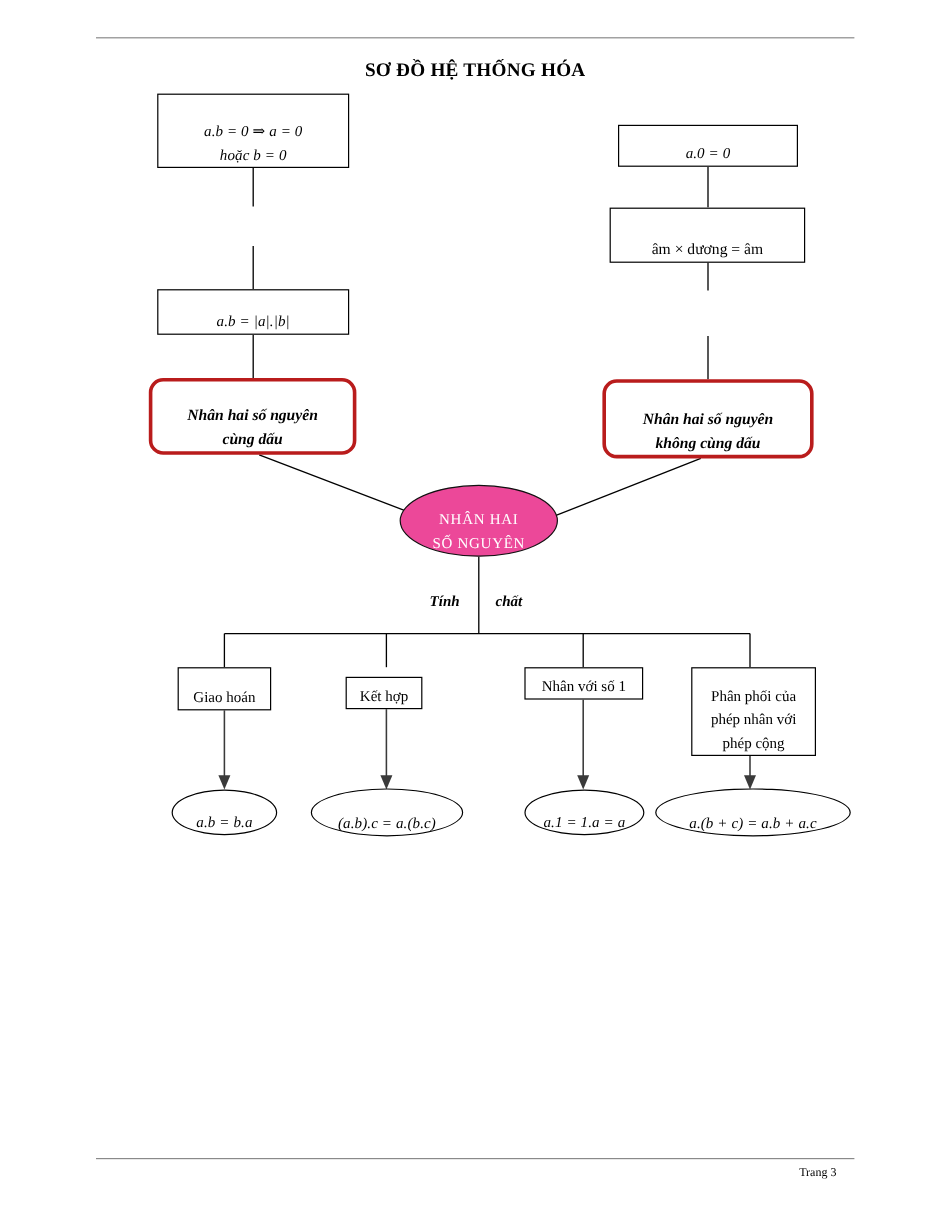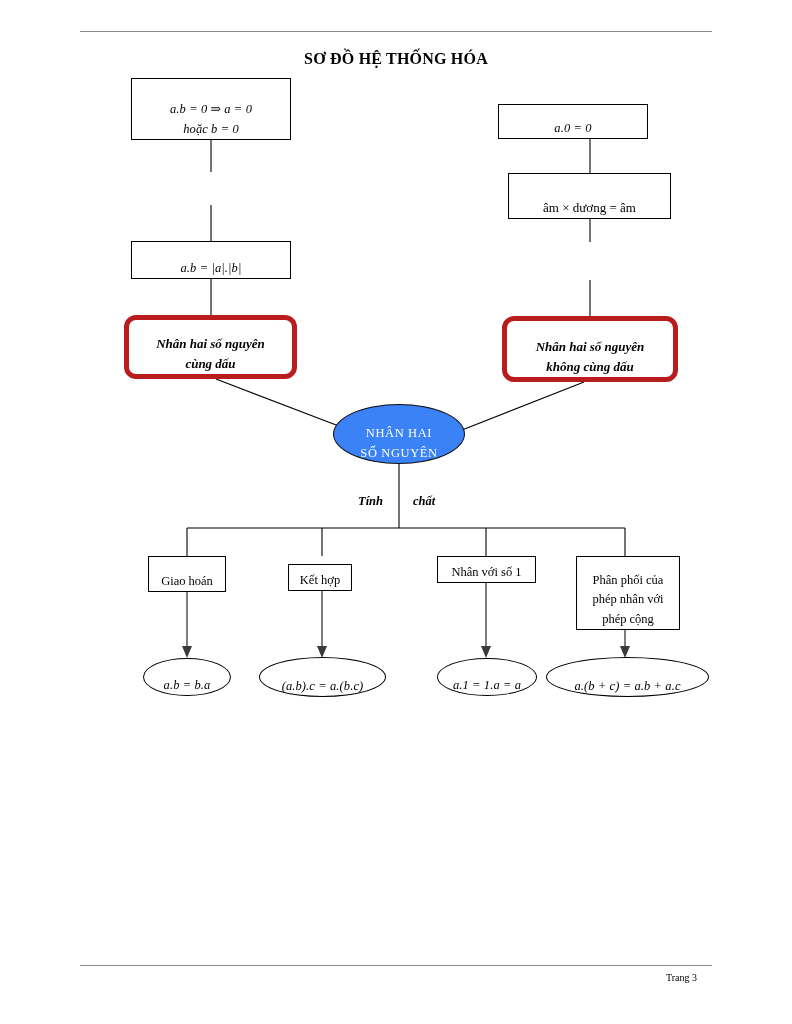--- a/index.html
+++ b/index.html
@@ -68,35 +68,35 @@
     justify-content: flex-end;
     text-align: center;
     background: #ffffff;
   }
 
   .node.rect {
     border: 1px solid #000000;
   }
 
   .node.round {
-    border: 5px solid #b91c1c;
+    border: 3px solid #b91c1c;
     border-radius: 12px;
     font-style: italic;
     font-weight: bold;
   }
 
   .node.ellipse {
     border: 1px solid #000000;
     border-radius: 50%;
   }
 
   .node.ellipse-dark {
     border: 1px solid #111111;
     border-radius: 50%;
-    background: #3b82f6;
+    background: #ec4899;
     color: #ffffff;
   }
 
   .line {
     line-height: 1.55;
     white-space: nowrap;
   }
 
   .math {
     font-style: italic;
@@ -171,21 +171,21 @@
 
   <div class="node rect" style="left:131px; top:241px; width:160px; height:38px;">
     <div class="line math">a.b = |a|.|b|</div>
   </div>
 
   <div class="node round" style="left:124px; top:315px; width:173px; height:64px;">
     <div class="line txt">Nhân hai số nguyên</div>
     <div class="line txt">cùng dấu</div>
   </div>
 
-  <div class="node rect" style="left:498px; top:104px; width:150px; height:35px;">
+  <div class="node rect" style="left:515px; top:104px; width:150px; height:35px;">
     <div class="line math">a.0 = 0</div>
   </div>
 
   <div class="node rect" style="left:508px; top:173px; width:163px; height:46px;">
     <div class="line txt">âm × dương = âm</div>
   </div>
 
 
   <div class="node round" style="left:502px; top:316px; width:176px; height:66px;">
     <div class="line txt">Nhân hai số nguyên</div>

